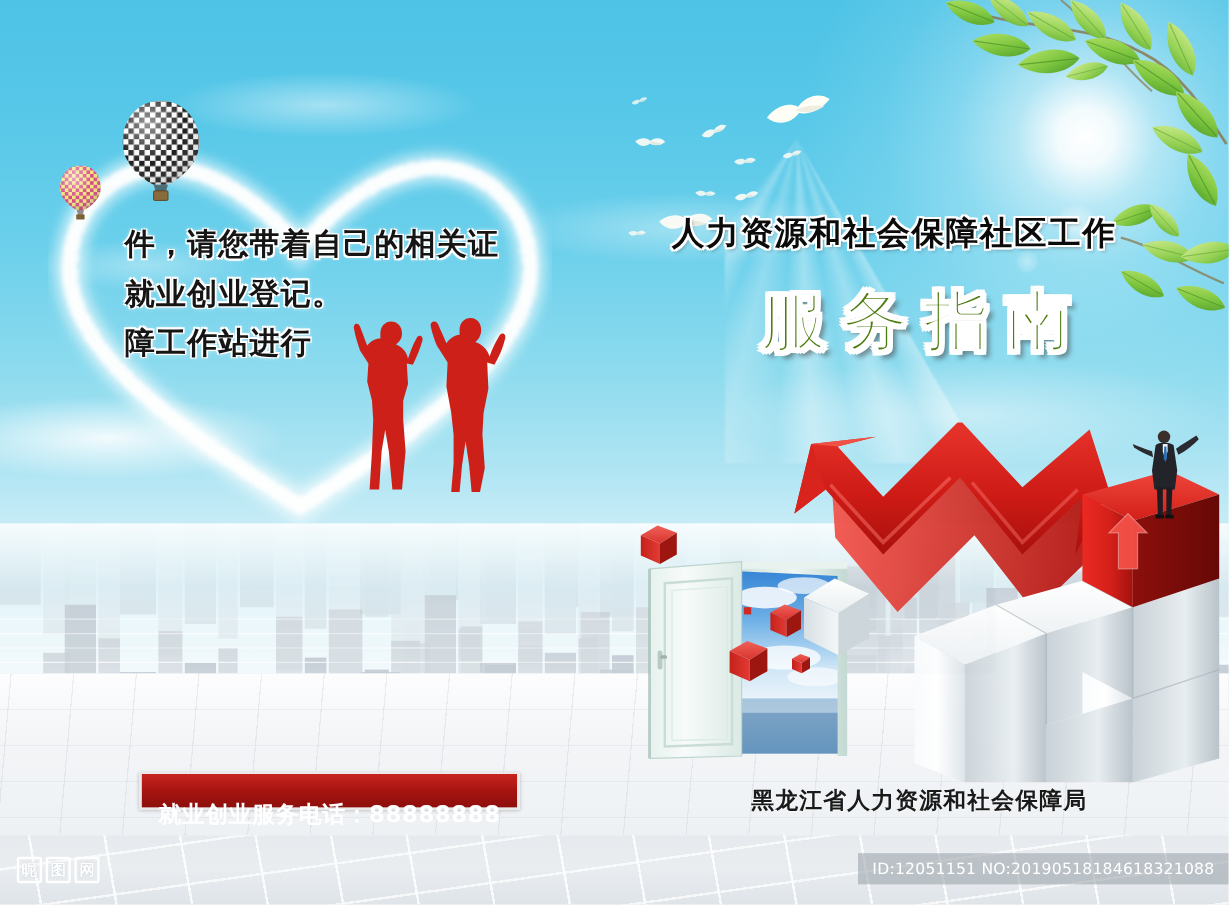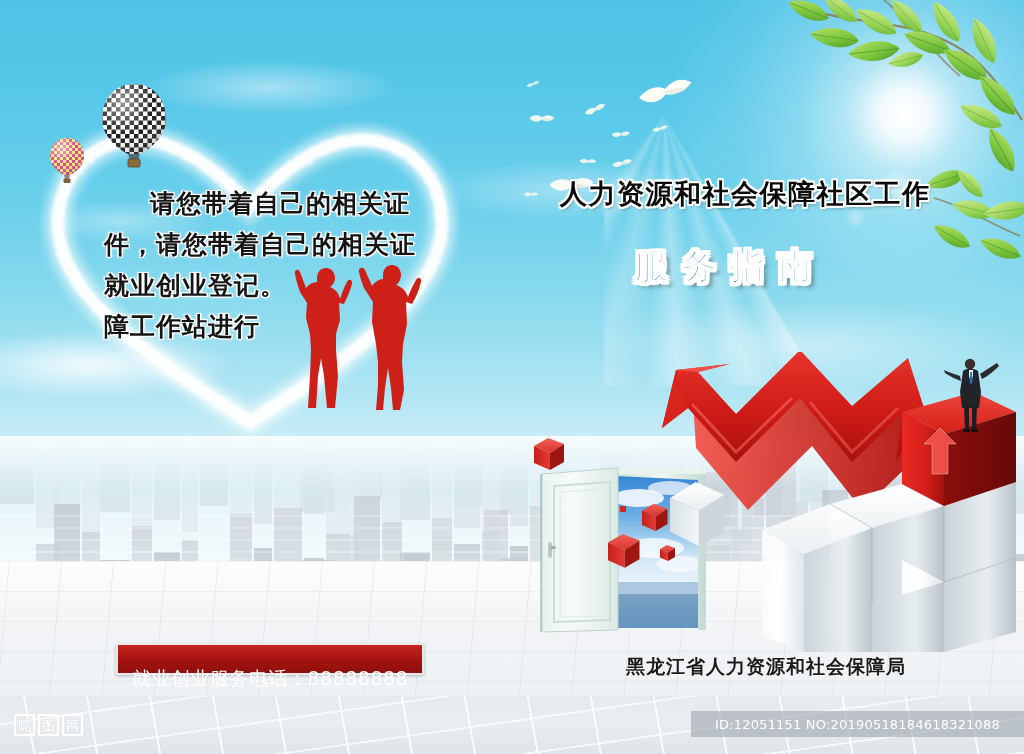--- a/index.html
+++ b/index.html
@@ -89,23 +89,23 @@
     position:absolute; left:560px; top:176px;
     font-family:"DejaVu Serif","Liberation Serif",serif;
     font-size:27px; font-weight:700; letter-spacing:1.5px; color:#0b0b0b;
     white-space:nowrap;
     text-shadow: -1.6px -1.6px 0 #fff, 1.6px -1.6px 0 #fff,
                  -1.6px 1.6px 0 #fff, 1.6px 1.6px 0 #fff,
                   0 1.6px 0 #fff, 1.6px 0 0 #fff, -1.6px 0 0 #fff, 0 -1.6px 0 #fff,
                   2px 3px 3px rgba(40,40,40,.35);
   }
   .title-sub {
-    position:absolute; left:634px; top:244px;
+    position:absolute; left:634px; top:232px;
     font-family:"DejaVu Serif","Liberation Serif",serif;
-    font-size:34px; font-weight:700; letter-spacing:14px; color:#0369a1;
+    font-size:54px; font-weight:700; letter-spacing:14px; color:#4d7c0f;
     white-space:nowrap;
     -webkit-text-stroke:1px #ffffff;
     text-shadow: -2.6px -2.6px 0 #fff, 2.6px -2.6px 0 #fff,
                  -2.6px 2.6px 0 #fff, 2.6px 2.6px 0 #fff,
                   0 2.6px 0 #fff, 2.6px 0 0 #fff, -2.6px 0 0 #fff, 0 -2.6px 0 #fff,
                   5px 5px 4px rgba(60,60,60,.55);
   }
 
   
   .city { position:absolute; left:0; bottom:58px; width:1024px; height:260px; pointer-events:none; }
@@ -131,21 +131,21 @@
   
   .phone-banner {
     position:absolute; left:116px; top:643px; height:32px; padding:0 14px;
     display:flex; align-items:center;
     background:linear-gradient(180deg,#c8241f 0%,#a3130f 55%,#8d0f0c 100%);
     border:2px solid #e9e9e9;
     box-shadow:0 1px 3px rgba(0,0,0,.25);
   }
   .phone-banner span {
     font-family:"DejaVu Sans","Liberation Sans",sans-serif;
-    font-size:19px; font-weight:400; color:#fff; letter-spacing:.5px; white-space:nowrap;margin-top:39px;
+    font-size:19px; font-weight:700; color:#fff; letter-spacing:.5px; white-space:nowrap;margin-top:39px;
   }
 
   
   .org-name {
     position:absolute; left:626px; top:654px;
     font-family:"DejaVu Sans","Liberation Sans",sans-serif;
     font-size:19px; font-weight:700; color:#1a1a1a; letter-spacing:1px; white-space:nowrap;
     text-shadow:0 1px 1px rgba(255,255,255,.85);
   }
 
@@ -171,21 +171,21 @@
     font-size:13px; font-weight:700; color:#ffffff;
     font-family:"DejaVu Sans","Liberation Sans",sans-serif; line-height:1;
     text-shadow:0 0 1px rgba(160,170,180,.8);
   }
   .wm-url {
     margin-left:6px; font-size:19px; font-weight:700; color:#ffffff;
     font-family:"DejaVu Sans","Liberation Sans",sans-serif; letter-spacing:.3px;
     text-shadow:0 1px 1px rgba(170,180,190,.75);
   }
   .footer-id {
-    position:absolute; right:0; top:15px; height:26px; padding:0 24px;
+    position:absolute; right:0; top:15px; height:26px; padding:0 12px;
     display:flex; align-items:center;
     background:rgba(150,158,166,.55);
     font-size:13px; color:#ffffff; letter-spacing:.2px;
     font-family:"DejaVu Sans","Liberation Sans",sans-serif; white-space:nowrap;
   }
 </style>
 </head>
 <body>
 
 <div id="poster">
@@ -335,21 +335,20 @@
 
     <use href="#leaf" transform="translate(142,186) rotate(-18) scale(.8)"></use>
     <use href="#leafL" transform="translate(168,204) rotate(14) scale(.85)"></use>
     <use href="#leaf" transform="translate(150,226) rotate(30) scale(.8)"></use>
     <use href="#leafL" transform="translate(200,214) rotate(-8) scale(.9)"></use>
     <use href="#leaf" transform="translate(196,240) rotate(22) scale(.85)"></use>
     <use href="#leafL" transform="translate(174,170) rotate(48) scale(.7)"></use>
   </svg>
 
   <div class="body-copy">
-    <span class="ln indent">请您带着自己的相关证</span>
     <span class="ln">件，请您带着自己的相关证</span>
     <span class="ln">就业创业登记。</span>
     <span class="ln">障工作站进行</span>
   </div>
 
   <svg class="jumpers" viewBox="0 0 140 165">
     <g fill="#cc2018">
 
       <path d="M14 34 C 12 28, 10 22, 9 16 C 8 12, 12 10, 14 14 C 16 19, 18 25, 20 30
                C 23 26, 27 24, 31 24 L 31 20 C 31 14, 35 10, 40 10 C 45 10, 49 14, 49 20

